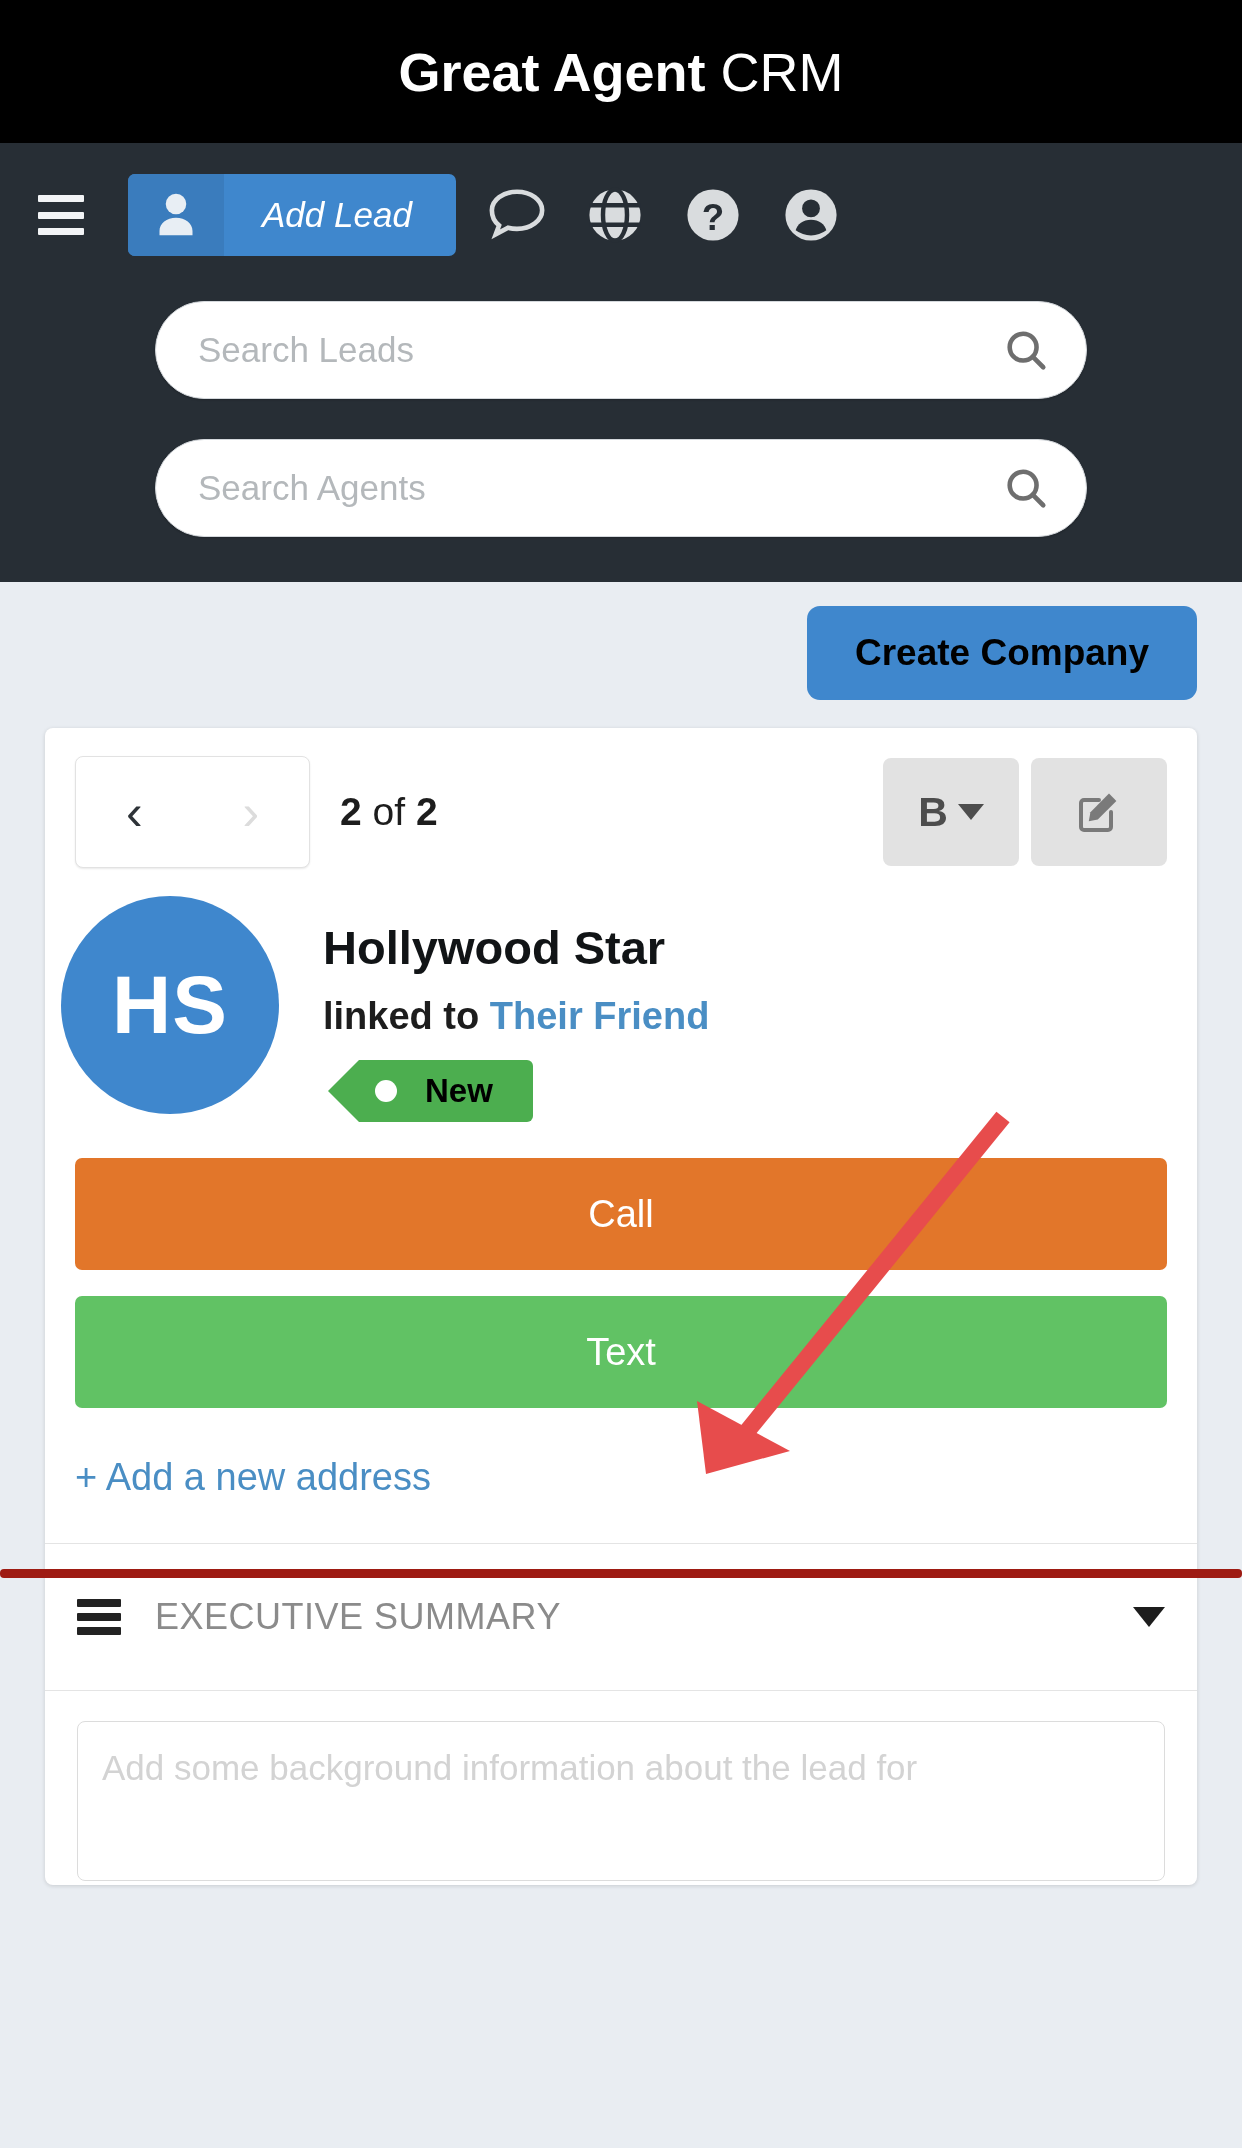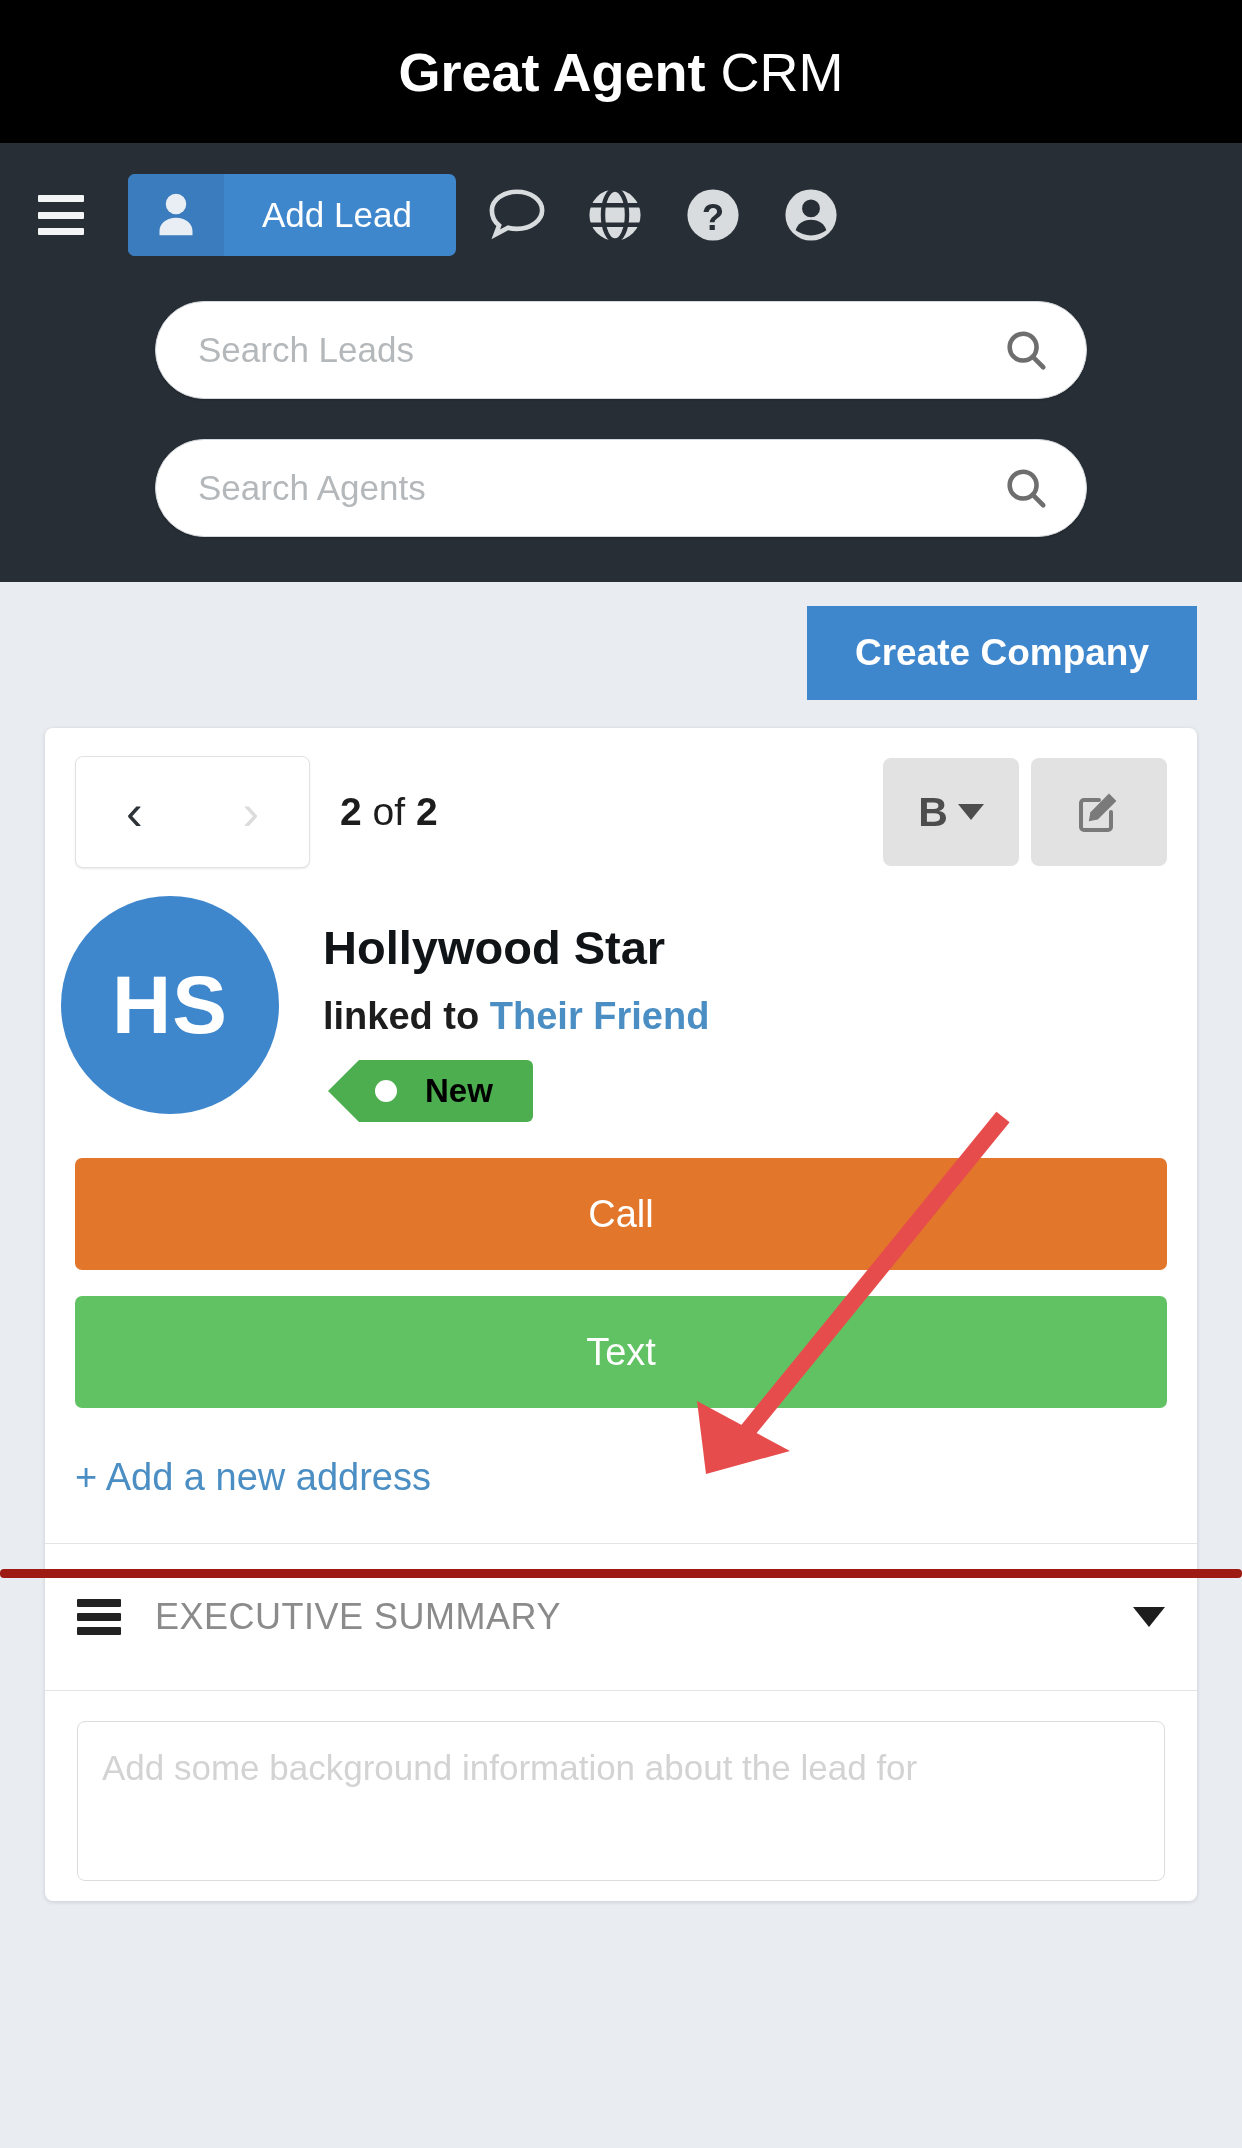--- a/index.html
+++ b/index.html
@@ -62,20 +62,21 @@
   }
   .add-lead-icon {
     width: 96px; height: 82px;
     background: #3a7cbd;
     display: flex; align-items: center; justify-content: center;
   }
   .add-lead-label {
     color: #fff; font-size: 35px; font-weight: 500;
     padding: 0 44px 0 38px;
     white-space: nowrap;
+    font-style: italic;
   }
   .nav-icons { display: flex; align-items: center; gap: 36px; }
   .nav-icon { cursor: pointer; display: flex; align-items: center; justify-content: center; }
 
   
   .searches { padding: 28px 155px 0 155px; }
   .search-wrap {
     position: relative;
     height: 98px;
     margin-bottom: 40px;
@@ -98,22 +99,22 @@
     cursor: pointer; display: flex;
   }
 
   
   .content { background: #e9edf2; padding: 0 45px; }
   .create-row {
     display: flex; justify-content: flex-end;
     padding-top: 24px; padding-bottom: 28px;
   }
   .create-company-btn {
-    background: #3f87cd; color: #ffffff;
-    border: none; border-radius: 0;
+    background: #3f87cd; color: #000000;
+    border: none; border-radius: 13px;
     font-size: 37px; font-weight: 700;
     font-family: "Liberation Sans", sans-serif;
     padding: 26px 48px;
     cursor: pointer;
   }
 
   
   .lead-card {
     background: #ffffff;
     border-radius: 8px;
@@ -253,21 +254,21 @@
     font-weight: 400;
   }
   .summary-caret {
     margin-left: auto;
     width: 0; height: 0;
     border-left: 16px solid transparent;
     border-right: 16px solid transparent;
     border-top: 20px solid #1d1d1d;
     cursor: pointer;
   }
-  .summary-body { padding: 30px 32px 16px 32px; }
+  .summary-body { padding: 30px 32px 0 32px; }
   .summary-textarea {
     width: 100%; height: 160px;
     border: 1px solid #dcdcdc; border-radius: 8px;
     font-size: 35px; font-family: "Liberation Sans", sans-serif;
     color: #333; padding: 26px 24px;
     resize: none; outline: none;
   }
   .summary-textarea::placeholder { color: #d3d3d3; }
 
   

